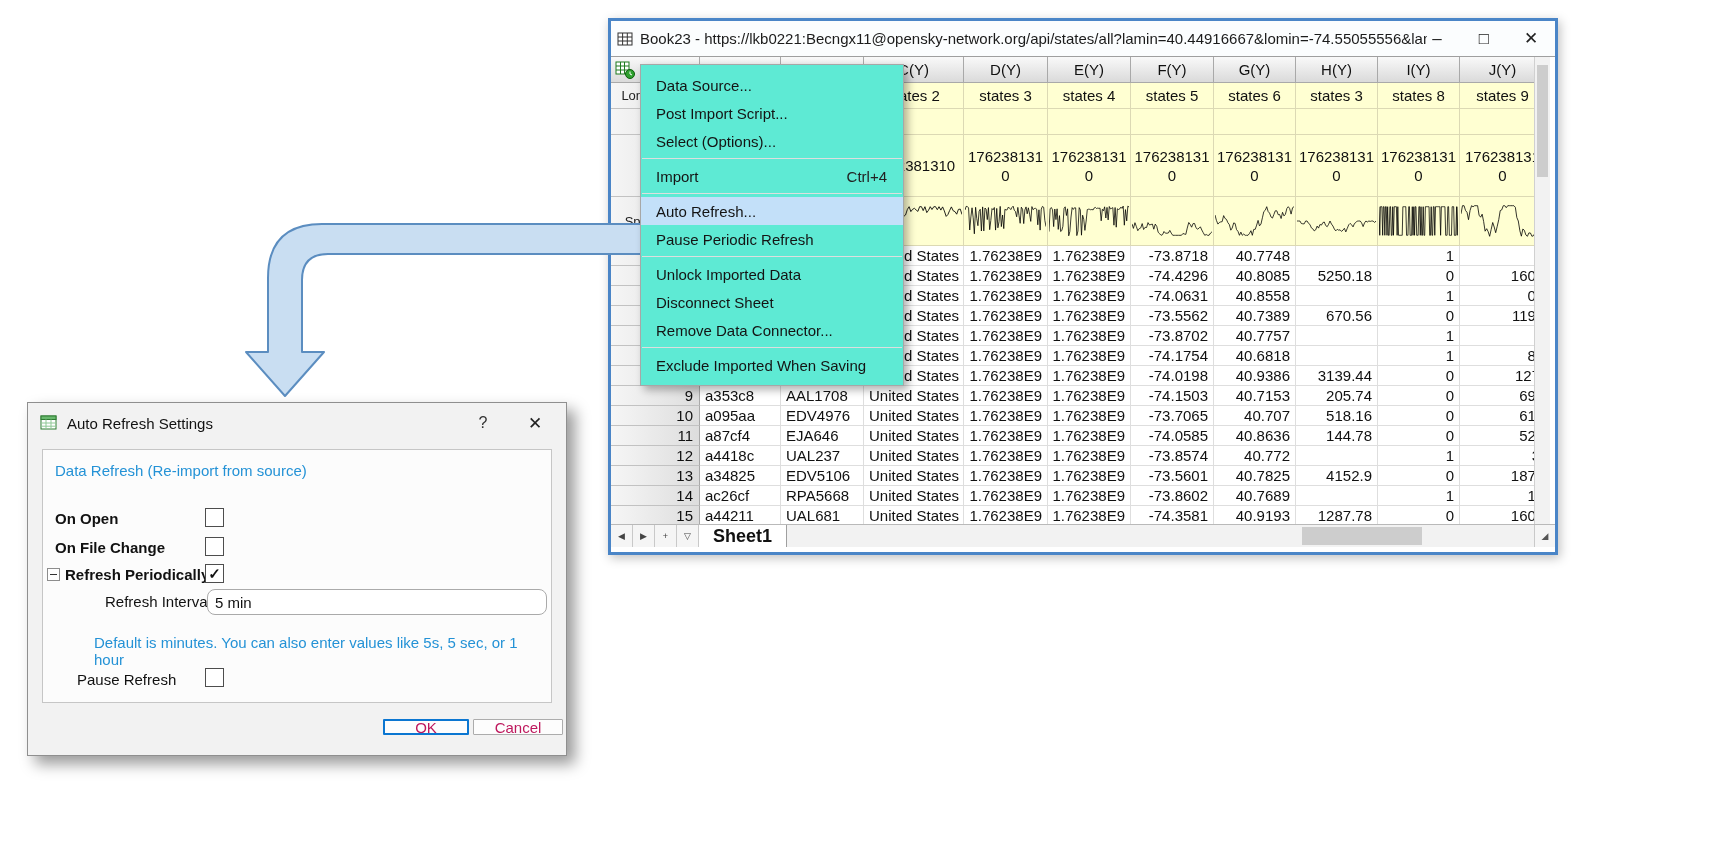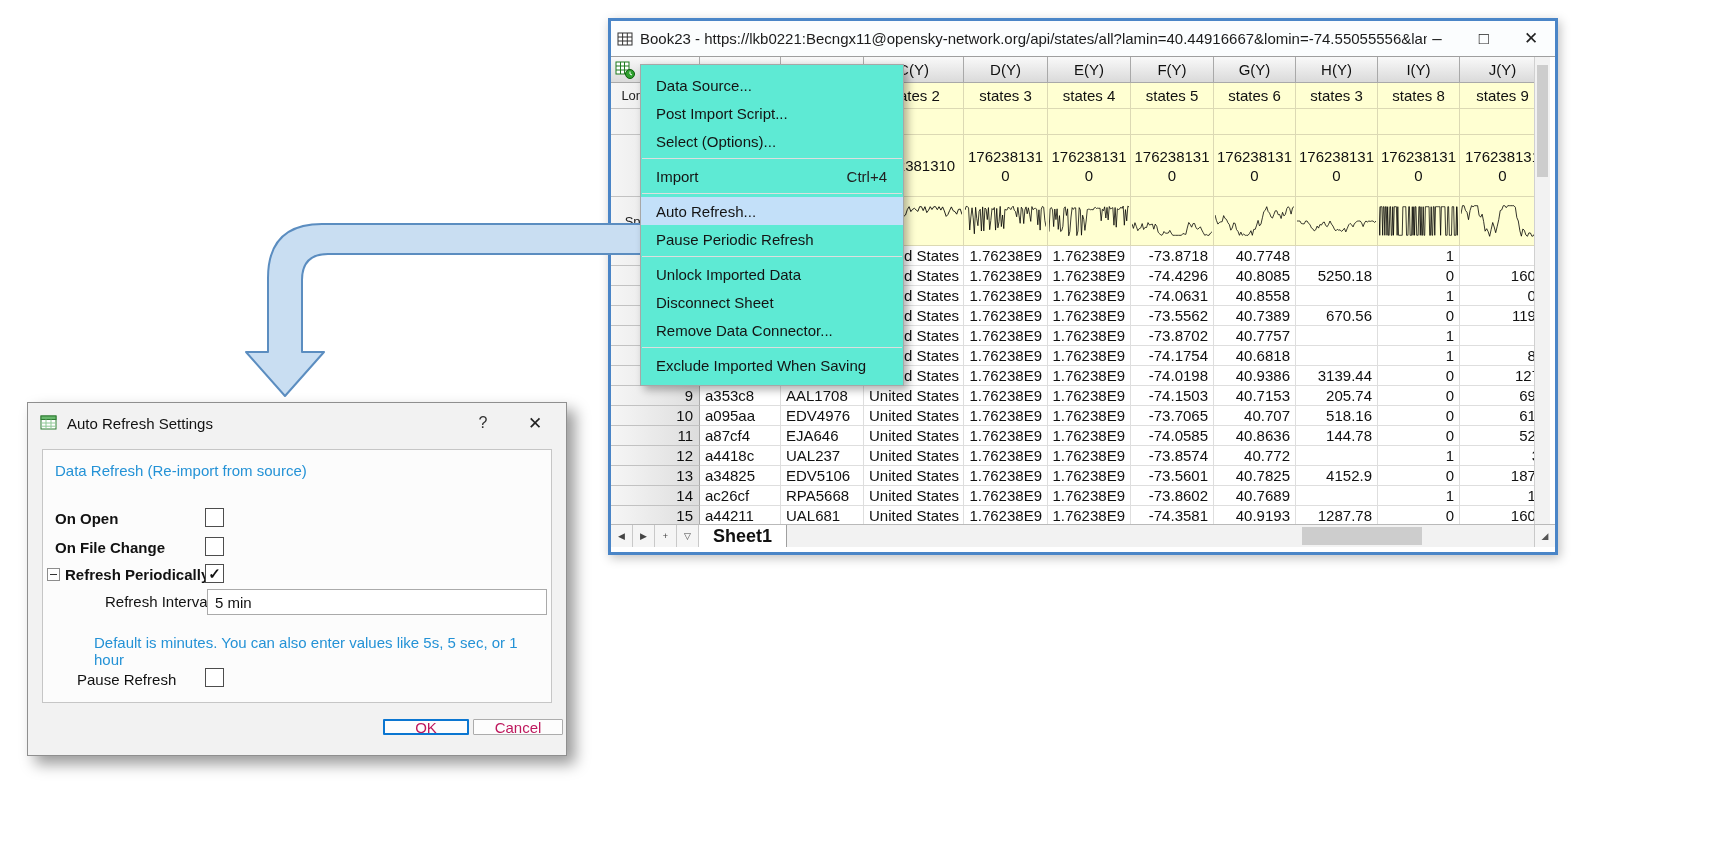--- a/index.html
+++ b/index.html
@@ -72,21 +72,21 @@
              border:1px solid #c6c6c6;}
   .dlg-section{position:absolute;left:12px;top:12px;color:var(--accent-blue);}
   .lbl{position:absolute;white-space:nowrap;}
   .b{font-weight:bold;}
   .cb{position:absolute;left:162px;width:19px;height:19px;background:#fff;border:1px solid #4d4d4d;
       display:flex;align-items:center;justify-content:center;font-size:15px;font-weight:bold;color:#111;box-sizing:border-box;}
   .expander{position:absolute;left:4px;top:118px;width:13px;height:13px;border:1px solid #8d8d8d;
             background:#fff;display:flex;align-items:center;justify-content:center;box-sizing:border-box;}
   .expander i{display:block;width:7px;height:1px;background:#333;}
   .interval-input{position:absolute;left:164px;top:139px;width:340px;height:26px;box-sizing:border-box;
-                  border:1px solid #aaaaaa;border-radius:0;background:#fff;font-family:"Liberation Sans",sans-serif;
+                  border:1px solid #aaaaaa;border-radius:8px;background:#fff;font-family:"Liberation Sans",sans-serif;
                   font-size:15px;padding:0 7px;color:#111;}
   .hint{position:absolute;left:34px;top:184px;color:var(--accent-blue);margin-left:17px;}
   .btn{position:absolute;top:316px;height:16px;border-radius:1px;background:#fdfdfd;
        display:flex;align-items:center;justify-content:center;font-size:15px;color:#be185d;box-sizing:border-box;}
   .btn.ok{left:355px;width:86px;border:2px solid var(--ok-border);}
   .btn.cancel{left:445px;width:90px;border:1px solid #acacac;}
 </style>
 </head>
 <body>
 

